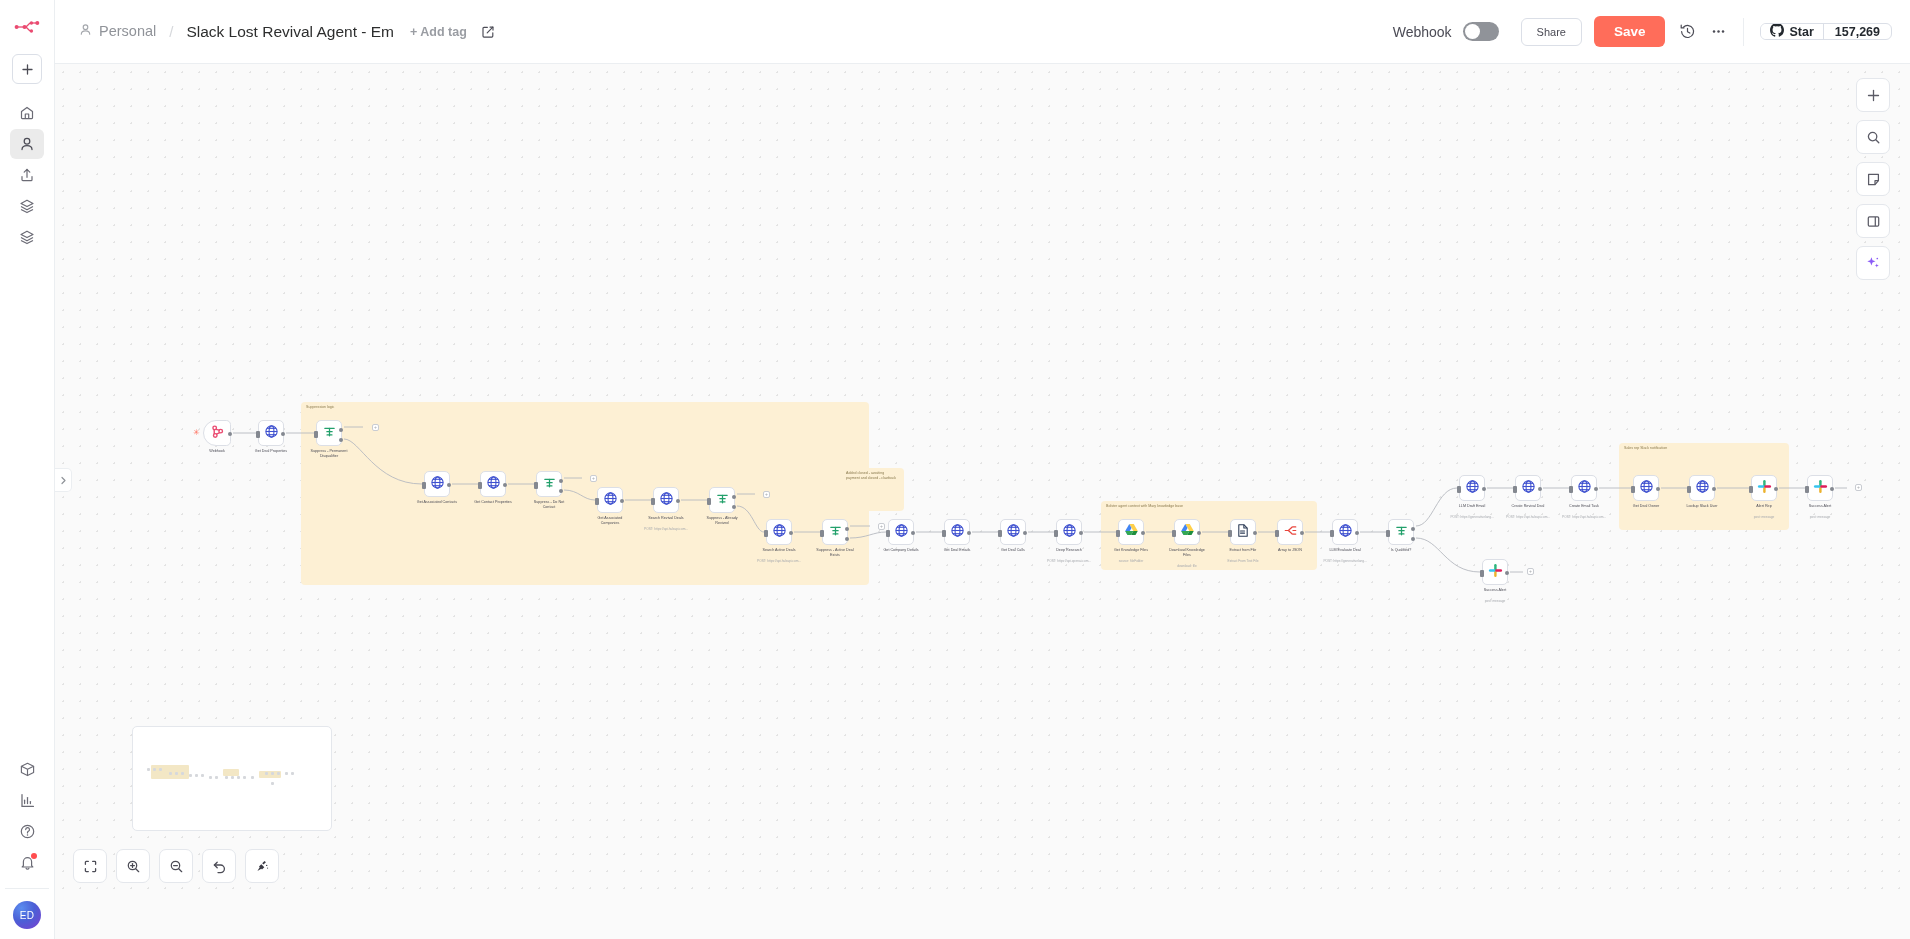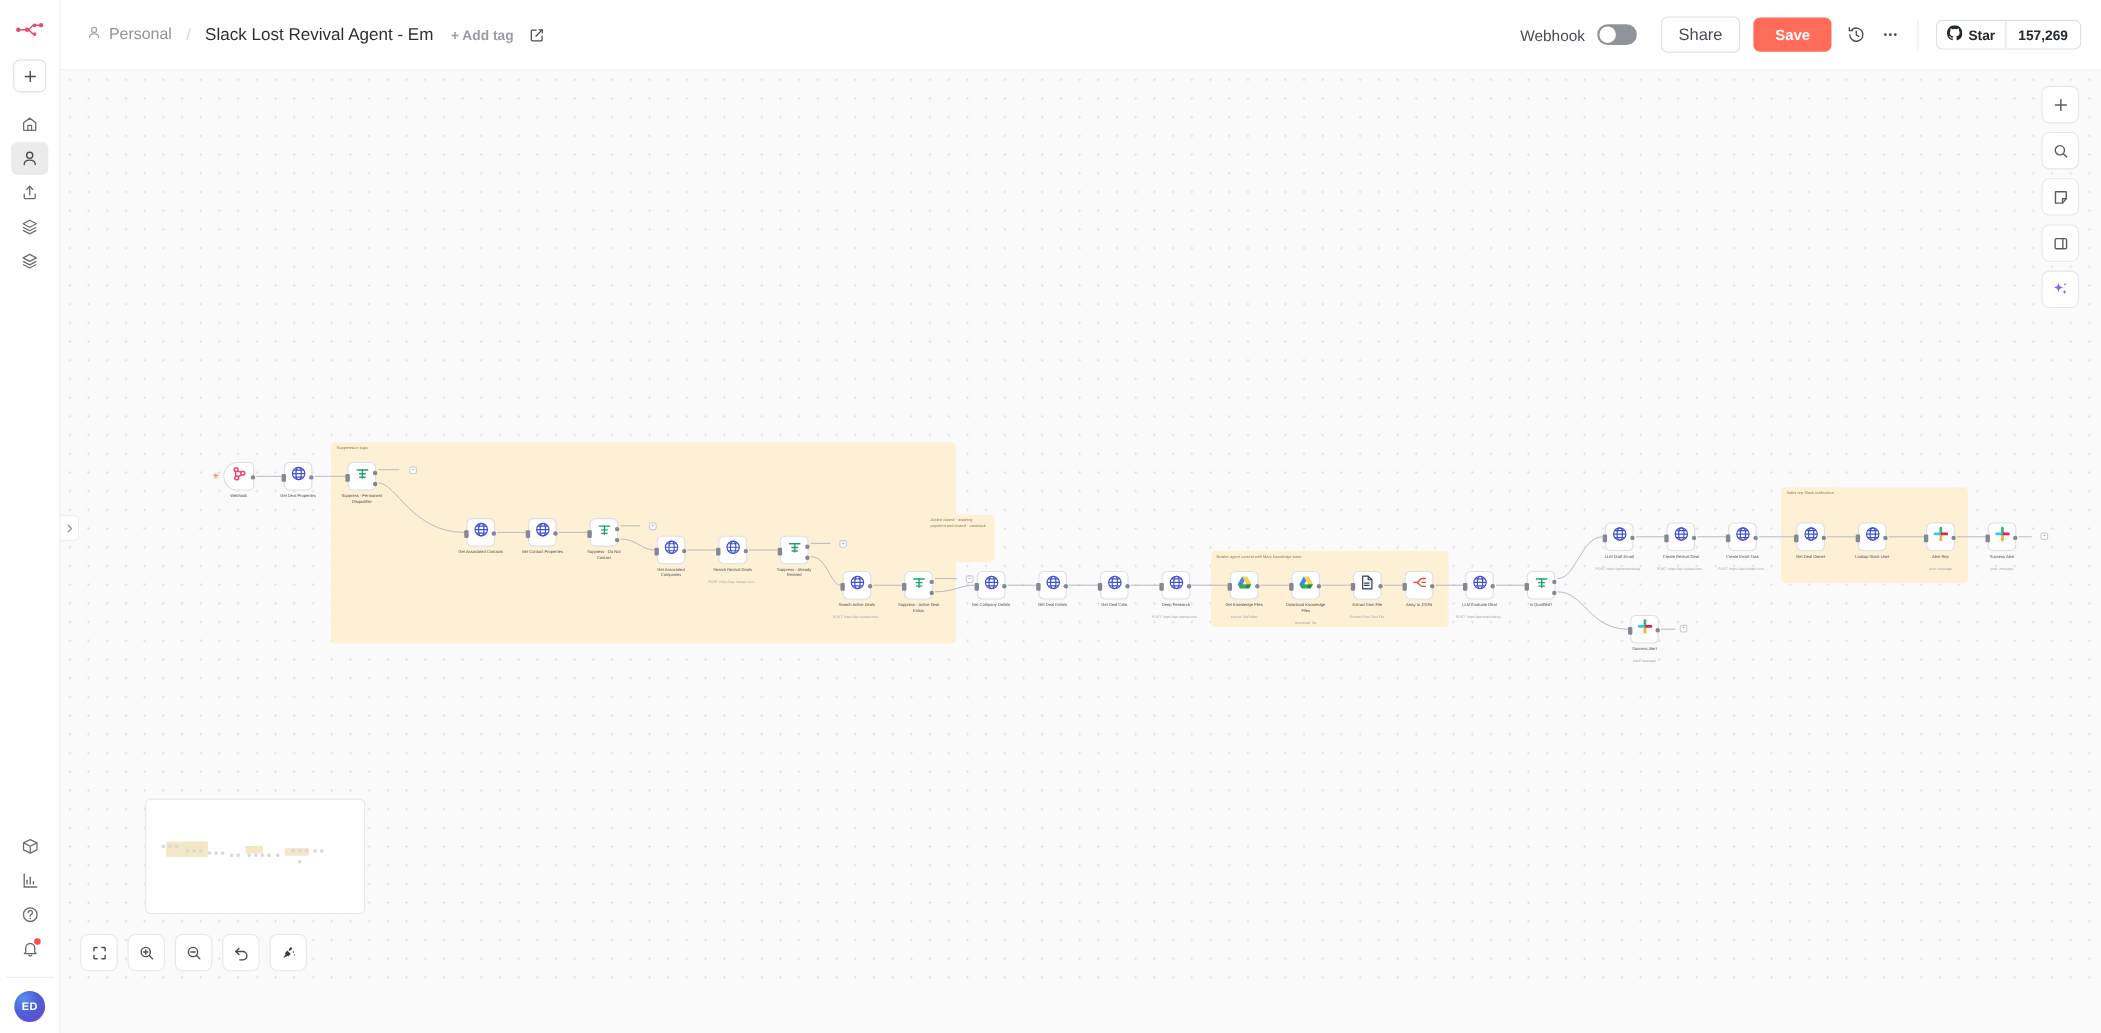--- a/index.html
+++ b/index.html
@@ -27,21 +27,21 @@
     width: 34px; height: 30px; display: flex; align-items: center; justify-content: center;
     color: #6b6b75; border-radius: 6px; cursor: pointer; margin-bottom: 1px; position: relative;
   }
   .sb-ico.active { background: #ebebeb; }
   .sb-spacer { flex: 1; }
   .sb-bottom { display: flex; flex-direction: column; align-items: center; padding-bottom: 10px; width: 100%; }
   .sb-sep { width: 44px; height: 1px; background: #ebeef1; margin: 10px 0 12px; }
   .avatar {
     width: 28px; height: 28px; border-radius: 50%;
     background: radial-gradient(circle at 30% 25%, #5b8def 0%, #4b5fd6 45%, #7b3fcf 100%);
-    color: #fff; font-size: 10px; font-weight: bold; letter-spacing: .2px;
+    color: #fff; font-size: 10px; font-weight: normal; letter-spacing: .2px;
     display: flex; align-items: center; justify-content: center;
   }
   .notif-dot {
     position: absolute; top: 6px; right: 7px; width: 6px; height: 6px;
     border-radius: 50%; background: #ff4d4f;
   }
 
   
   .main { flex: 1; position: relative; height: 939px; background: #fafafa; }
 
@@ -61,31 +61,31 @@
   .toggle {
     width: 36px; height: 19px; border-radius: 10px; background: #909399;
     position: relative; cursor: pointer; margin-right: 22px;
   }
   .toggle .knob {
     position: absolute; top: 2px; left: 2px; width: 15px; height: 15px;
     border-radius: 50%; background: #fff;
   }
   .btn-share {
     border: 1px solid #dbdfe7; background: #fff; color: #4b4b55;
-    font-size: 15px; padding: 7px 15px; border-radius: 6px; cursor: pointer;
+    font-size: 11px; padding: 7px 15px; border-radius: 6px; cursor: pointer;
     font-family: inherit;
   }
   .btn-save {
     background: #ff6d5a; border: none; color: #fff; font-size: 13.5px; font-weight: bold;
     padding: 8px 20px; border-radius: 6px; cursor: pointer; margin-left: 12px; font-family: inherit;
   }
   .hdr-sep { width: 1px; height: 28px; background: #ebeef1; margin: 0 16px; }
   .gh-star {
     display: flex; align-items: center; border: 1px solid #dbdfe7; border-radius: 6px;
-    overflow: hidden; height: 27px; cursor: pointer;
+    overflow: hidden; height: 17px; cursor: pointer;
   }
   .gh-left { display: flex; align-items: center; gap: 5px; padding: 0 9px; height: 100%; background: #fff; font-size: 12.5px; color: #24292f; font-weight: bold; }
   .gh-count { padding: 0 11px; height: 100%; display: flex; align-items: center; border-left: 1px solid #dbdfe7; font-size: 12.5px; color: #24292f; font-weight: bold; }
 
   
   .tabs {
     position: absolute; top: 46px; left: 50%; transform: translateX(-50%);
     background: #ebebeb; border-radius: 9px; padding: 3px; display: flex; gap: 2px; z-index: 26;
   }
   .tab {

